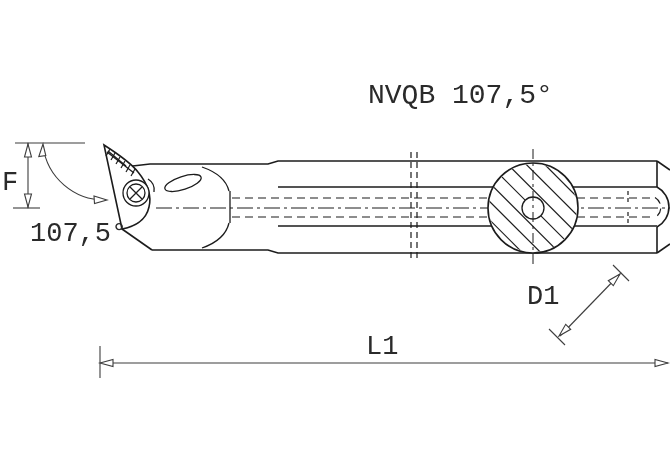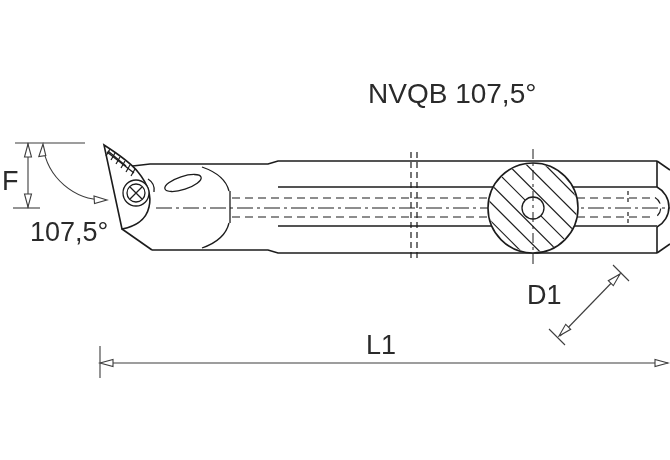--- a/index.html
+++ b/index.html
@@ -1,19 +1,19 @@
 <!DOCTYPE html>
 <html style="--background: #ffffff; --outline: #1c1c1c; --dimension: #3d3d3d; --text: #2a2a2a;"><head>
 <meta charset="utf-8">
 <style>
   html,body { margin:0; padding:0; background:#fff; }
   .canvas {
     position:relative; width:670px; height:460px; overflow:hidden;
     background: var(--background,#ffffff);
-    font-family:Liberation Sans, sans-serif;
+    font-family:Liberation Mono, monospace;
   }
   svg { display:block; }
   
   .ol  { stroke: var(--outline,#1c1c1c); stroke-width:1.6; fill:none; stroke-linecap:butt; }
   .in  { stroke: var(--outline,#1c1c1c); stroke-width:1.3; fill:none; }
   
   .hid { stroke: var(--outline,#1c1c1c); stroke-width:1.2; fill:none; stroke-dasharray:8 5; }
   .hid2{ stroke: var(--outline,#1c1c1c); stroke-width:1.2; fill:none; stroke-dasharray:6 4; }
   .tick{ stroke: var(--outline,#1c1c1c); stroke-width:1.2; fill:none; stroke-dasharray:4 3; }
   

